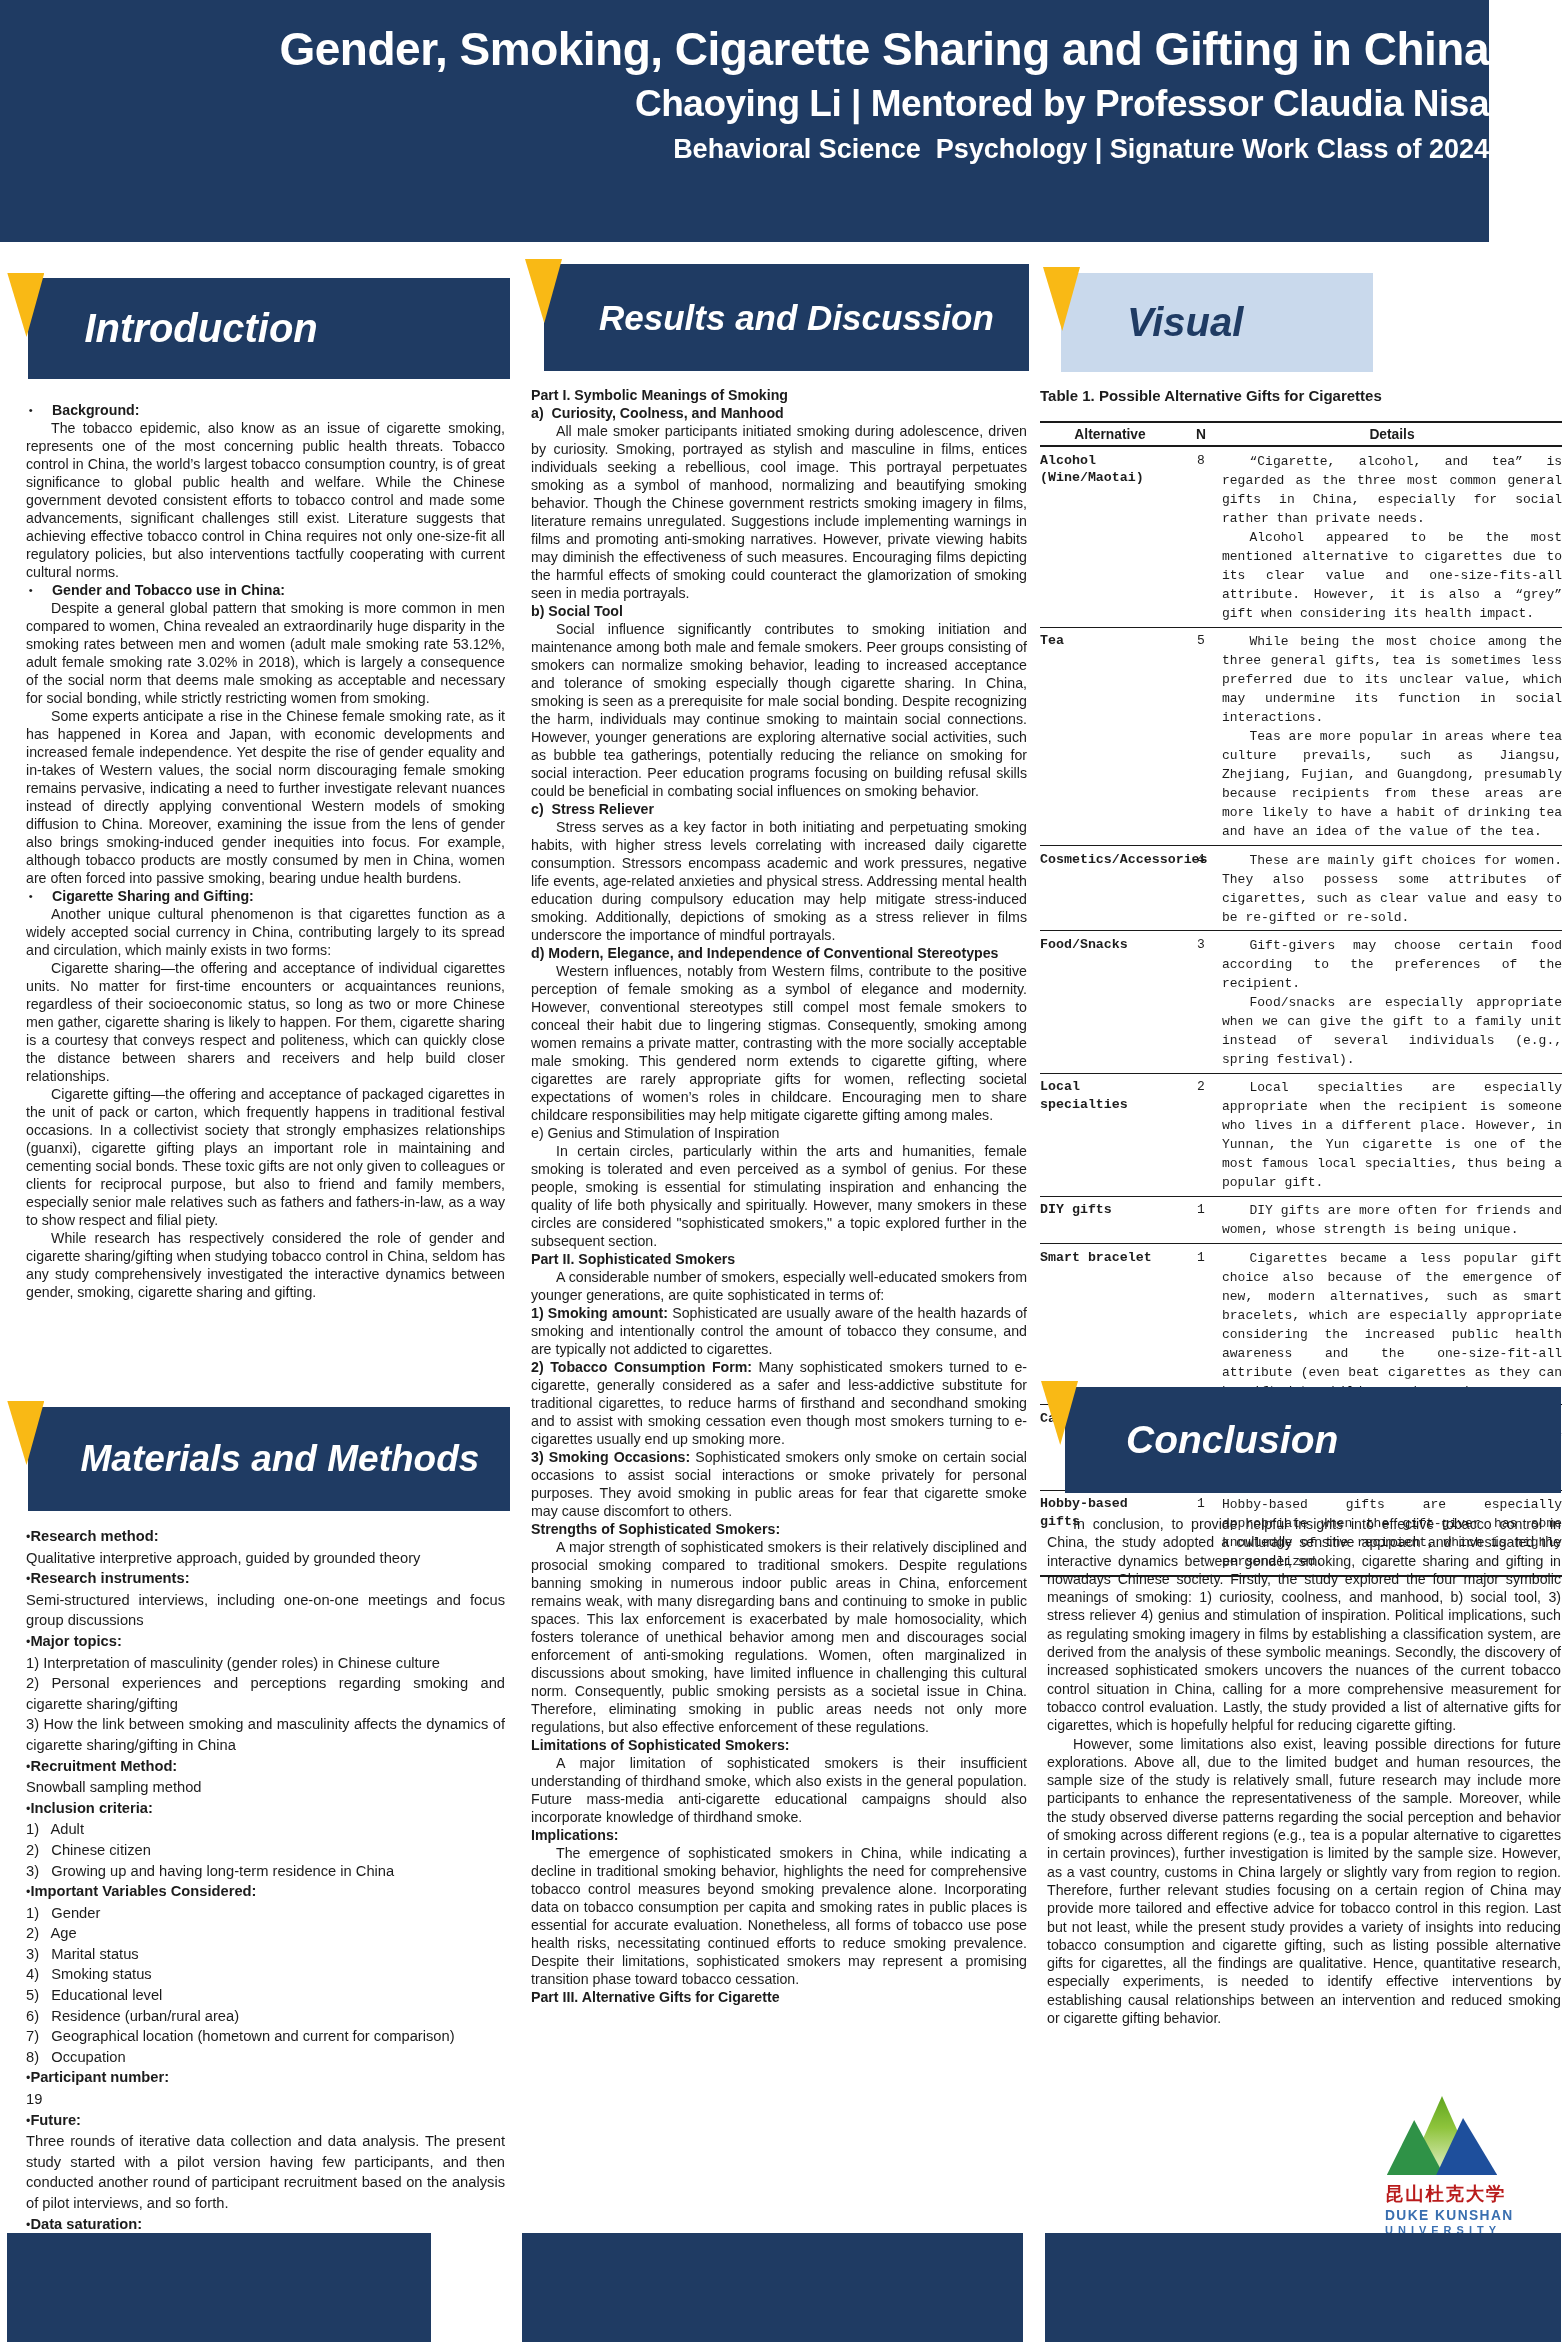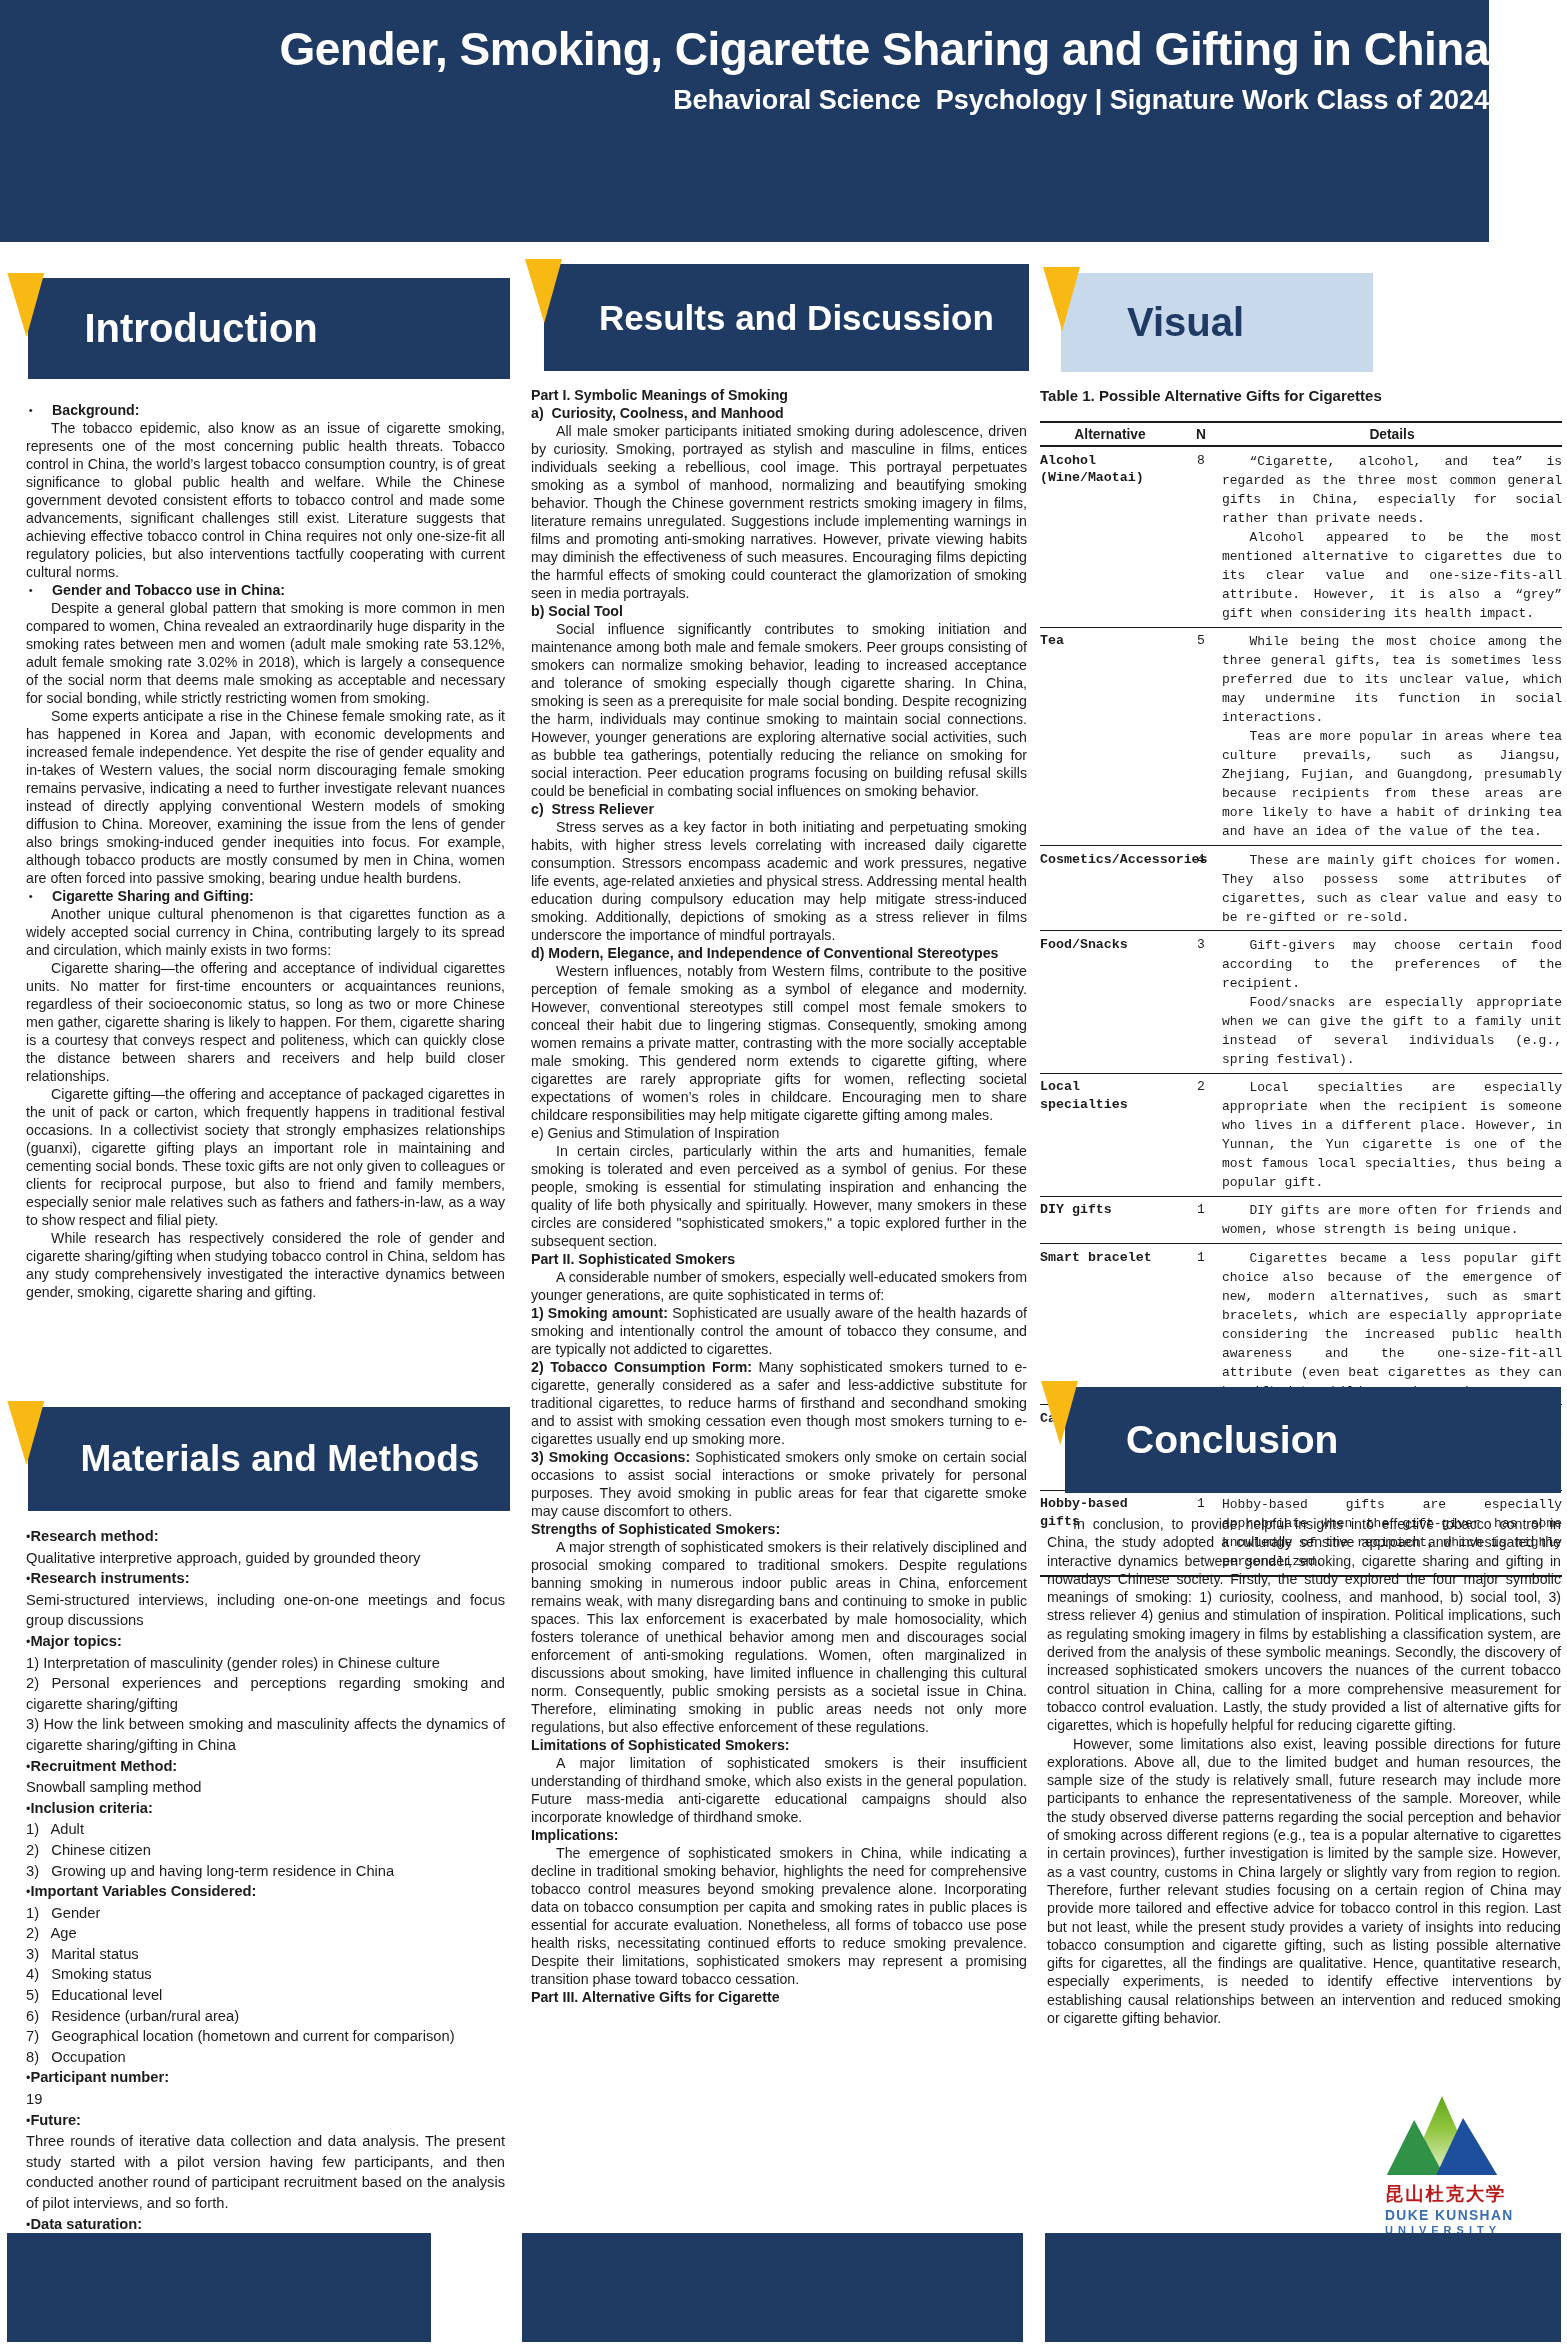--- a/index.html
+++ b/index.html
@@ -17,21 +17,21 @@
   .poster{position:absolute;inset:0;overflow:hidden;background:#fff;}
 
   
   .top{position:absolute;left:0;top:0;width:1489px;height:242px;background:var(--navy);color:#ffffff;text-align:right;}
   .t1{padding-top:22px;font-size:46px;font-weight:bold;letter-spacing:-0.5px;}
   .t2{margin-top:7.3px;font-size:37px;font-weight:bold;letter-spacing:-0.5px;}
   .t3{margin-top:9.2px;font-size:27px;font-weight:bold;}
 
   
   .sechead{position:absolute;background:var(--navy);color:#fff;font-weight:bold;display:flex;align-items:center;z-index:2;}
-  .sechead .lbl{white-space:nowrap;}
+  .sechead .lbl{white-space:nowrap;font-style:italic;}
   .sechead.light{background:var(--lblue);color:var(--navy);}
   .wedge{position:absolute;width:37px;height:64px;background:var(--gold);clip-path:polygon(0 0,100% 0,52% 100%);z-index:3;}
 
   #hd-intro{left:27.5px;top:278px;width:482px;height:101px;font-size:40px;padding-left:57px;box-sizing:border-box;}
   #wg-intro{left:7.3px;top:273px;}
   #hd-methods{left:27.5px;top:1407px;width:482px;height:104px;font-size:37px;padding-left:53px;box-sizing:border-box;}
   #wg-methods{left:7.3px;top:1401px;}
   #hd-results{left:544px;top:264px;width:485px;height:107px;font-size:35px;padding-left:55px;box-sizing:border-box;}
   #wg-results{left:525px;top:259px;}
   #hd-visual{left:1061px;top:273px;width:312px;height:99px;font-size:40px;padding-left:66px;box-sizing:border-box;}
@@ -90,20 +90,21 @@
   #fbar-mid{left:522px;width:501px;}
   #fbar-right{left:1045px;width:516px;}
 </style>
 </head>
 <body>
 
 <div class="poster">
 
   <header class="top">
     <div class="t1">Gender, Smoking, Cigarette Sharing and Gifting in China</div>
+    <div class="t2">Chaoying Li | Mentored by Professor Claudia Nisa</div>
     <div class="t3">Behavioral Science&nbsp; Psychology | Signature Work Class of 2024</div>
   </header>
 
   <div class="wedge" id="wg-intro"></div>
   <div class="sechead" id="hd-intro">
     <span class="lbl">Introduction</span>
   </div>
 
   <div class="wedge" id="wg-methods"></div>
   <div class="sechead" id="hd-methods">

